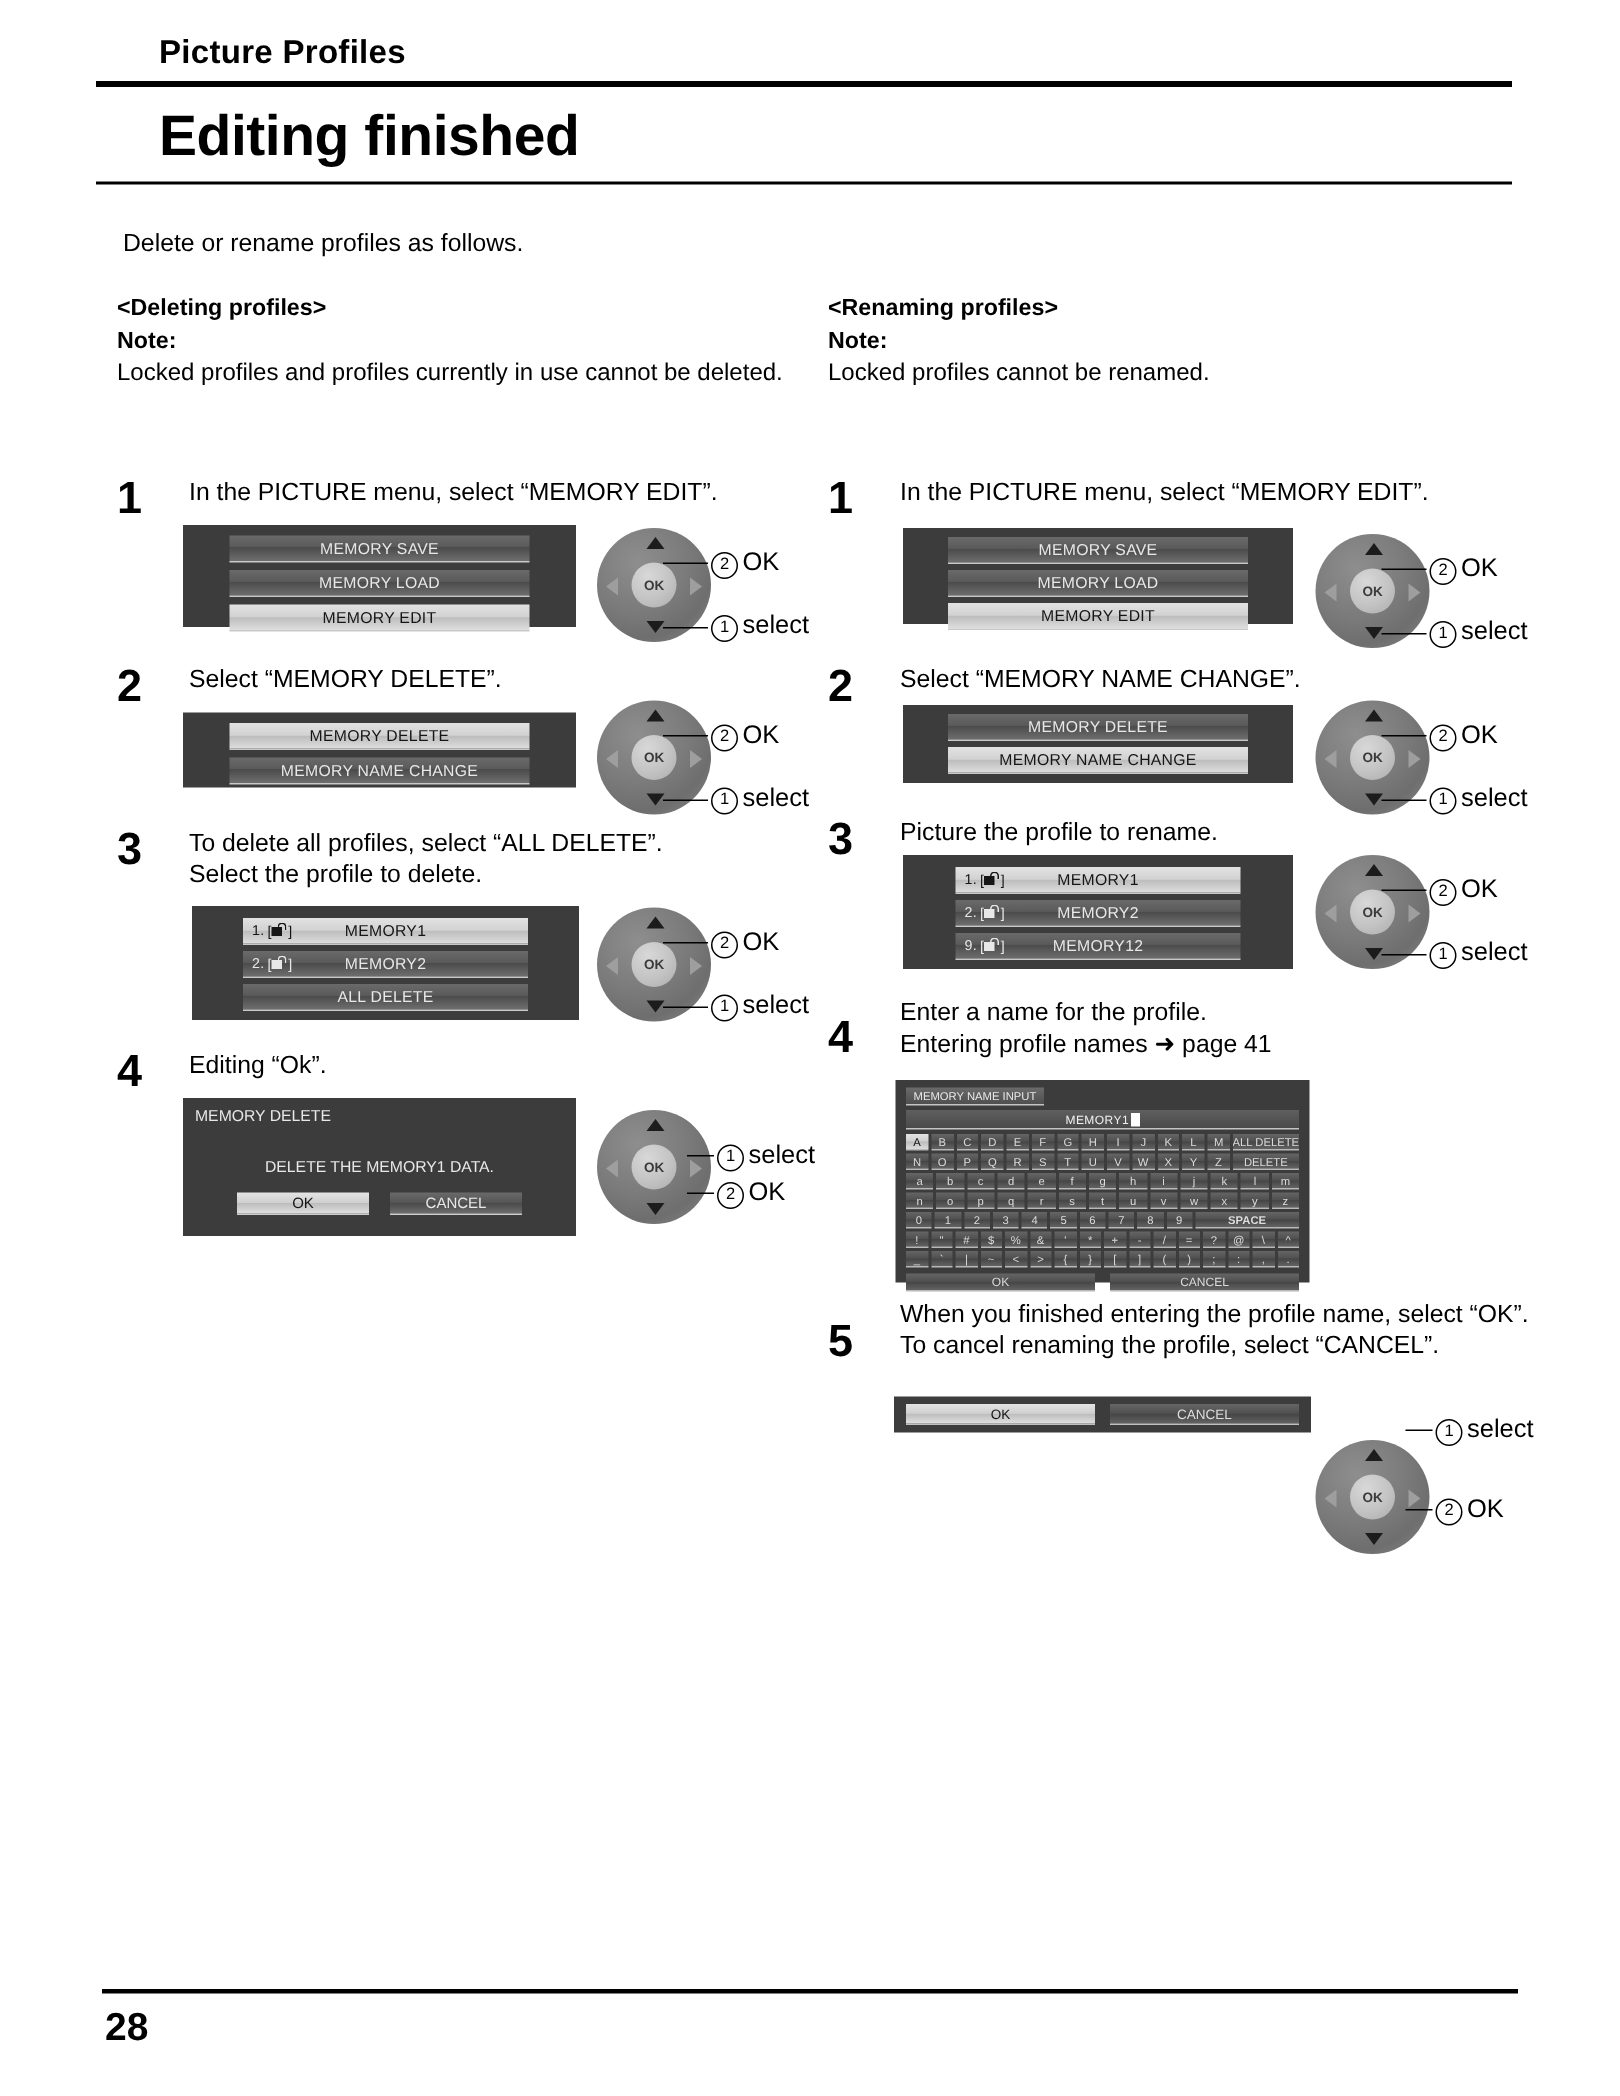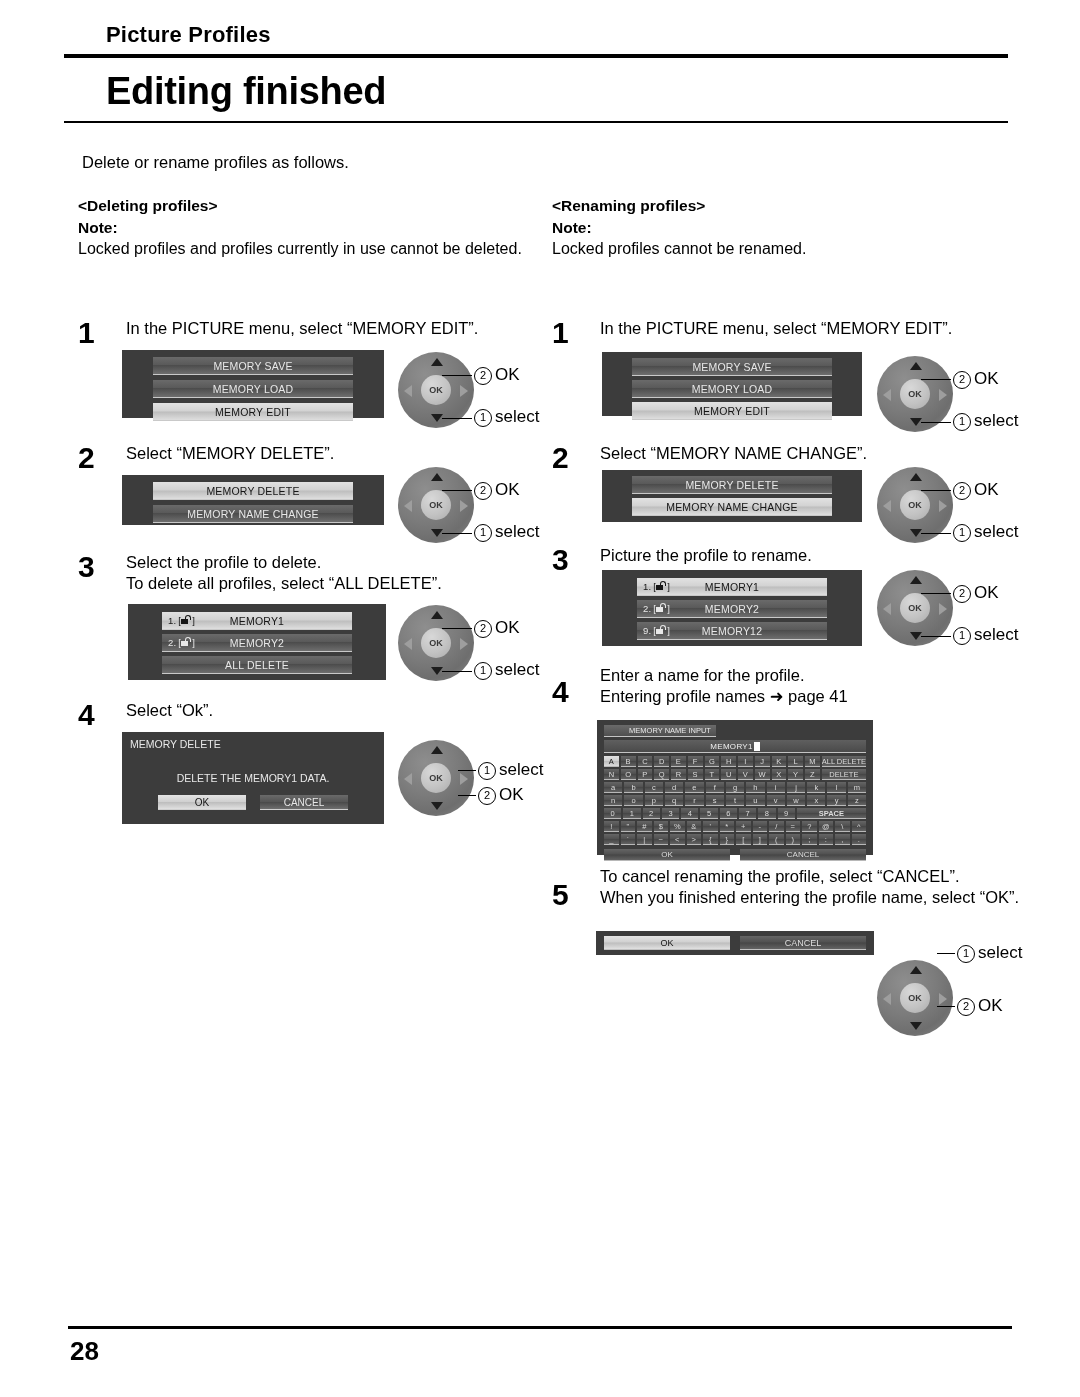--- a/index.html
+++ b/index.html
@@ -200,21 +200,20 @@
     width: 92px;
     height: 11px;
     font-size: 7.5px;
     color: #e8e8e8;
     display: flex;
     align-items: center;
     justify-content: center;
     background: linear-gradient(to bottom,#6a6a6a,#4f4f4f);
     border-bottom: 1px solid #c4c4c4;
     margin-bottom: 3px;
-    padding-left: 20px;
   }
   .kb-field {
     height: 12px;
     background: linear-gradient(to bottom,#5f5f5f,#4a4a4a);
     border-bottom: 1px solid #c4c4c4;
     display: flex;
     align-items: center;
     justify-content: center;
     margin-bottom: 3px;
     position: relative;
@@ -434,22 +433,22 @@
   </div>
   <div class="leader" style="left:44px;top:66px;width:30px;"></div>
   <div class="callout" style="left:76px;top:55px;">
     <span class="circnum">1</span><span>select</span>
   </div>
 </div>
 
 <div class="step" style="position:absolute;left:78px;top:552px;width:470px;">
   <div class="step-num">3</div>
   <div class="step-text">
+    <div>To delete all profiles, select “ALL DELETE”.</div>
     <div>Select the profile to delete.</div>
-    <div>To delete all profiles, select “ALL DELETE”.</div>
   </div>
 </div>
 <div class="osd" style="position:absolute;left:128px;top:604px;width:258px;height:76px;padding:8px 0 0 0;">
   <div class="osd-row sel" style="width:190px;">
     <span class="lockcell">
       <span>1.</span>
       <span>[<span class="lock-glyph"></span>]</span>
     </span>
     <span>MEMORY1</span>
   </div>
@@ -477,21 +476,21 @@
     <span class="circnum">2</span><span>OK</span>
   </div>
   <div class="leader" style="left:44px;top:66px;width:30px;"></div>
   <div class="callout" style="left:76px;top:55px;">
     <span class="circnum">1</span><span>select</span>
   </div>
 </div>
 
 <div class="step" style="position:absolute;left:78px;top:700px;width:460px;">
   <div class="step-num">4</div>
-  <div class="step-text">Select “Ok”.</div>
+  <div class="step-text">Editing “Ok”.</div>
 </div>
 <div class="osd" style="position:absolute;left:122px;top:732px;width:262px;height:92px;">
   <div class="osd-dialog-title">MEMORY DELETE</div>
   <div class="osd-dialog-msg">DELETE THE MEMORY1 DATA.</div>
   <div class="osd-dialog-btns">
     <div class="osd-btn sel">OK</div>
     <div class="osd-btn">CANCEL</div>
   </div>
 </div>
 <div class="dpad-wrap" style="left:398px;top:740px;">
@@ -755,22 +754,22 @@
     </div>
   <div class="kb-foot">
     <div class="kb-key">OK</div>
     <div class="kb-key">CANCEL</div>
   </div>
 </div>
 
 <div class="step" style="position:absolute;left:552px;top:866px;width:470px;">
   <div class="step-num" style="top:14px;">5</div>
   <div class="step-text">
+    <div>When you finished entering the profile name, select “OK”.</div>
     <div>To cancel renaming the profile, select “CANCEL”.</div>
-    <div>When you finished entering the profile name, select “OK”.</div>
   </div>
 </div>
 
 <div class="okcancel-bar" style="position:absolute;left:596px;top:931px;width:278px;height:24px;">
   <div class="sel">OK</div>
   <div>CANCEL</div>
 </div>
 
 <div class="dpad-wrap" style="left:877px;top:928px;">
   <div class="dpad" style="top:32px;">

